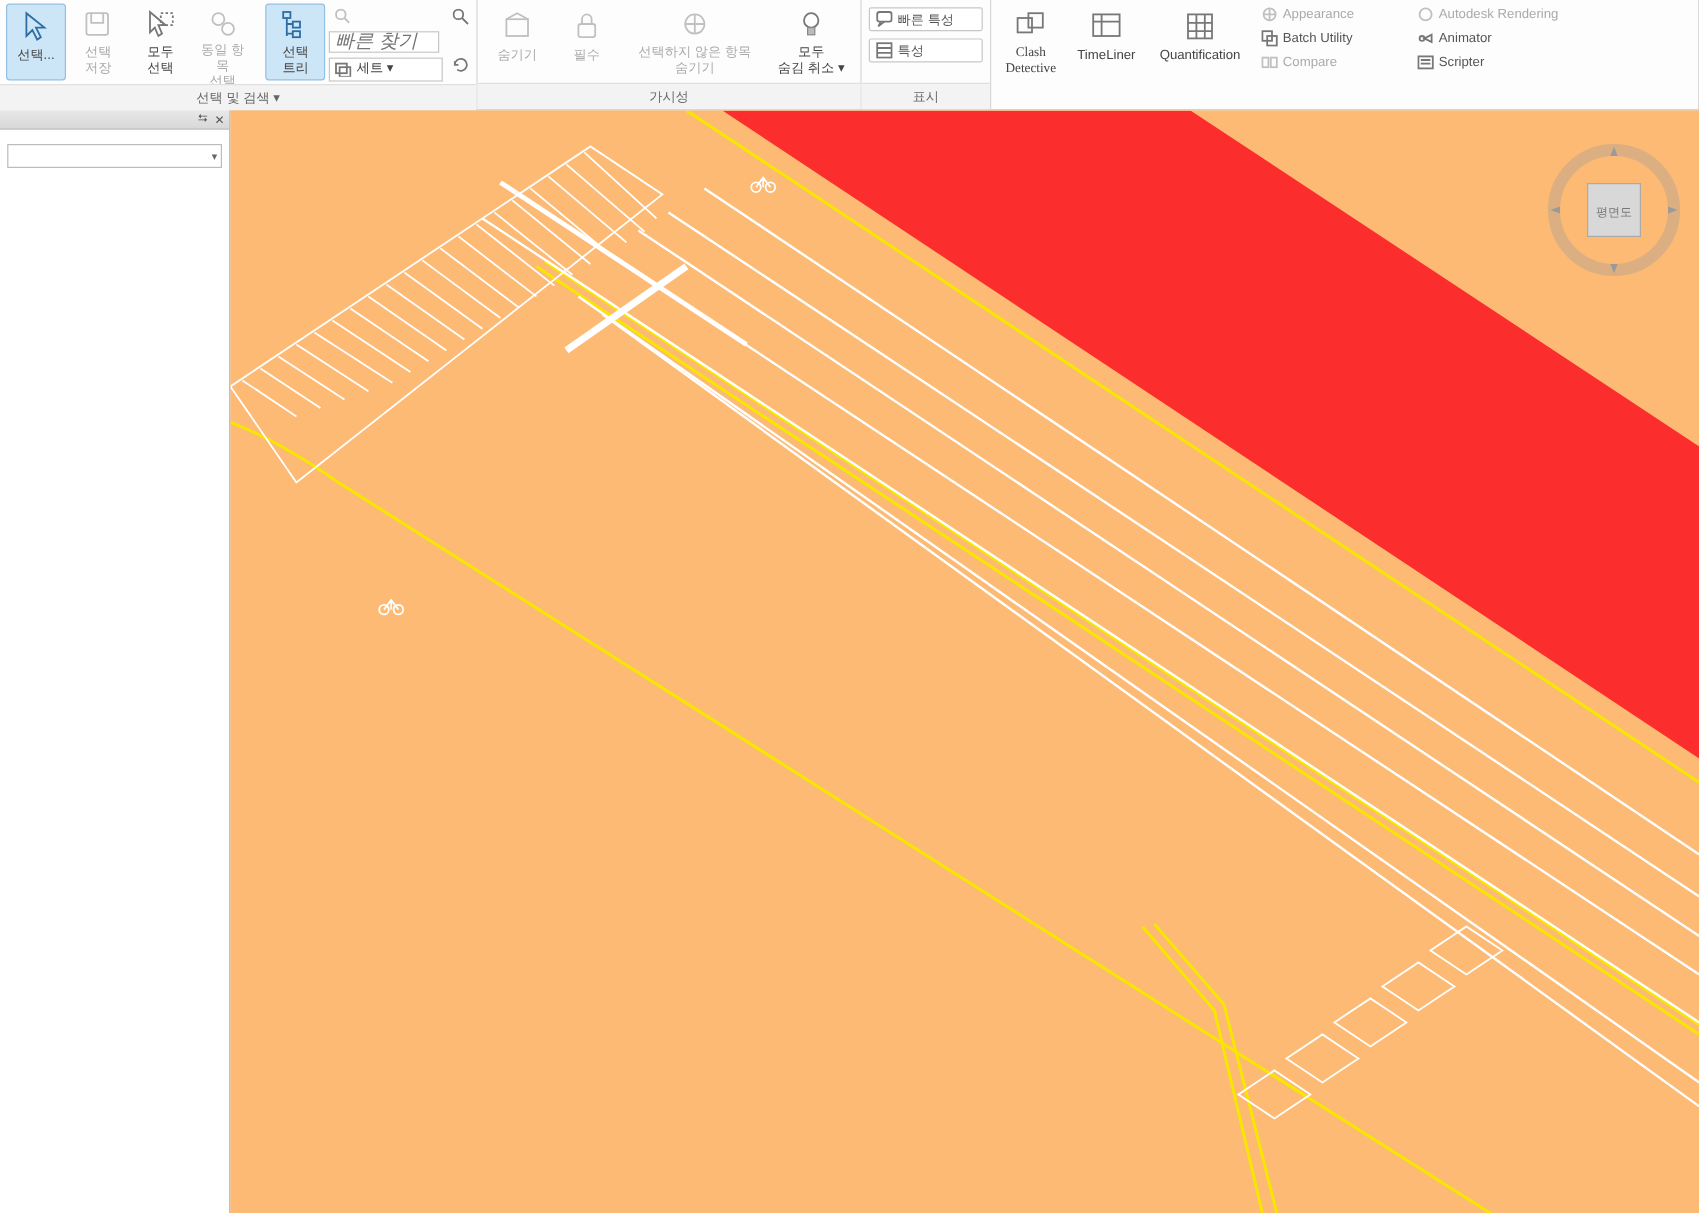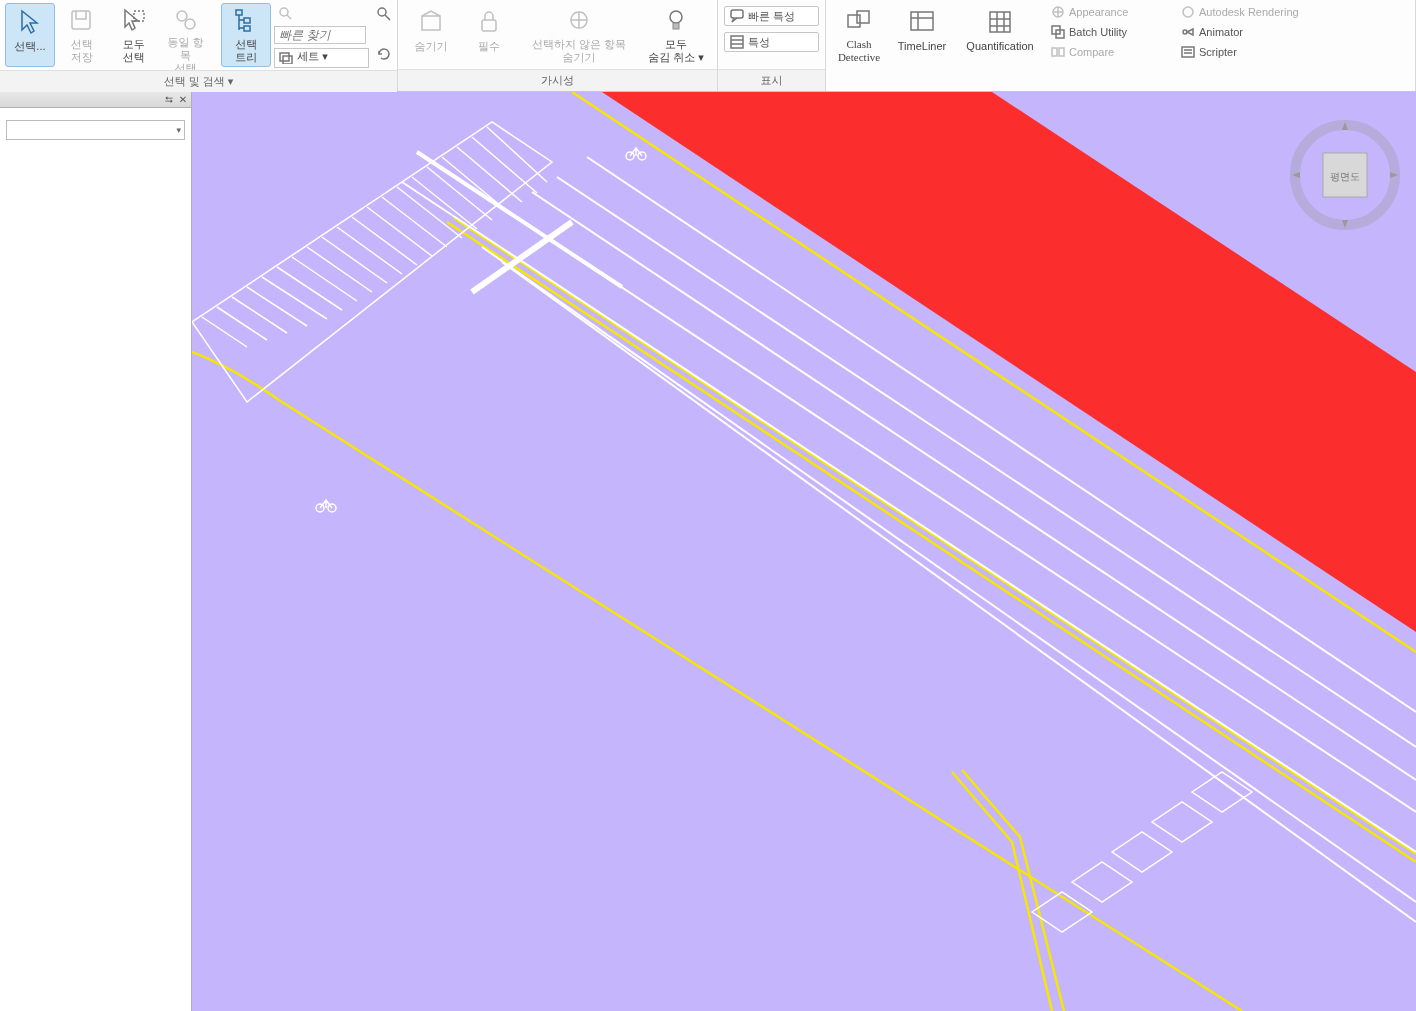--- a/index.html
+++ b/index.html
@@ -75,21 +75,21 @@
     padding: 2px 2px;
   }
   .ribbon-small-item {
     display: flex; align-items: center;
     font-size: 11px; color: #555;
     height: 20px; padding: 0 4px;
     cursor: pointer;
   }
   .ribbon-small-item.disabled { color: #aaa; cursor: default; }
   .quick-find {
-    width: 92px; height: 18px; font-size: 12px;
+    width: 92px; height: 18px; font-size: 16px;
     font-style: italic; color: #888;
     border: 1px solid #c7c7c7; padding: 0 4px;
     margin: 2px 0;
   }
   .sets-dropdown {
     display: flex; 
     border: 1px solid #c7c7c7; height: 20px;
     padding: 0 3px; font-size: 11px; margin-top: 2px;
     background: #fff;
   }
@@ -124,21 +124,21 @@
     display:flex; align-items:center; justify-content:flex-end;
     padding: 0 3px;
   }
 
   
   .viewport {
     position: absolute;
     top: 92px; left: 192px;
     width: calc(1416px - 192px);
     height: calc(1011px - 92px);
-    background: #c4b5fd;
+    background: #fdba74;
     overflow: hidden;
   }
   .viewport svg.scene { position:absolute; top:0; left:0; }
 
   
   .navcube {
     position: absolute;
     top: 28px; right: 16px;
     width: 110px; height: 110px;
     pointer-events: auto;

